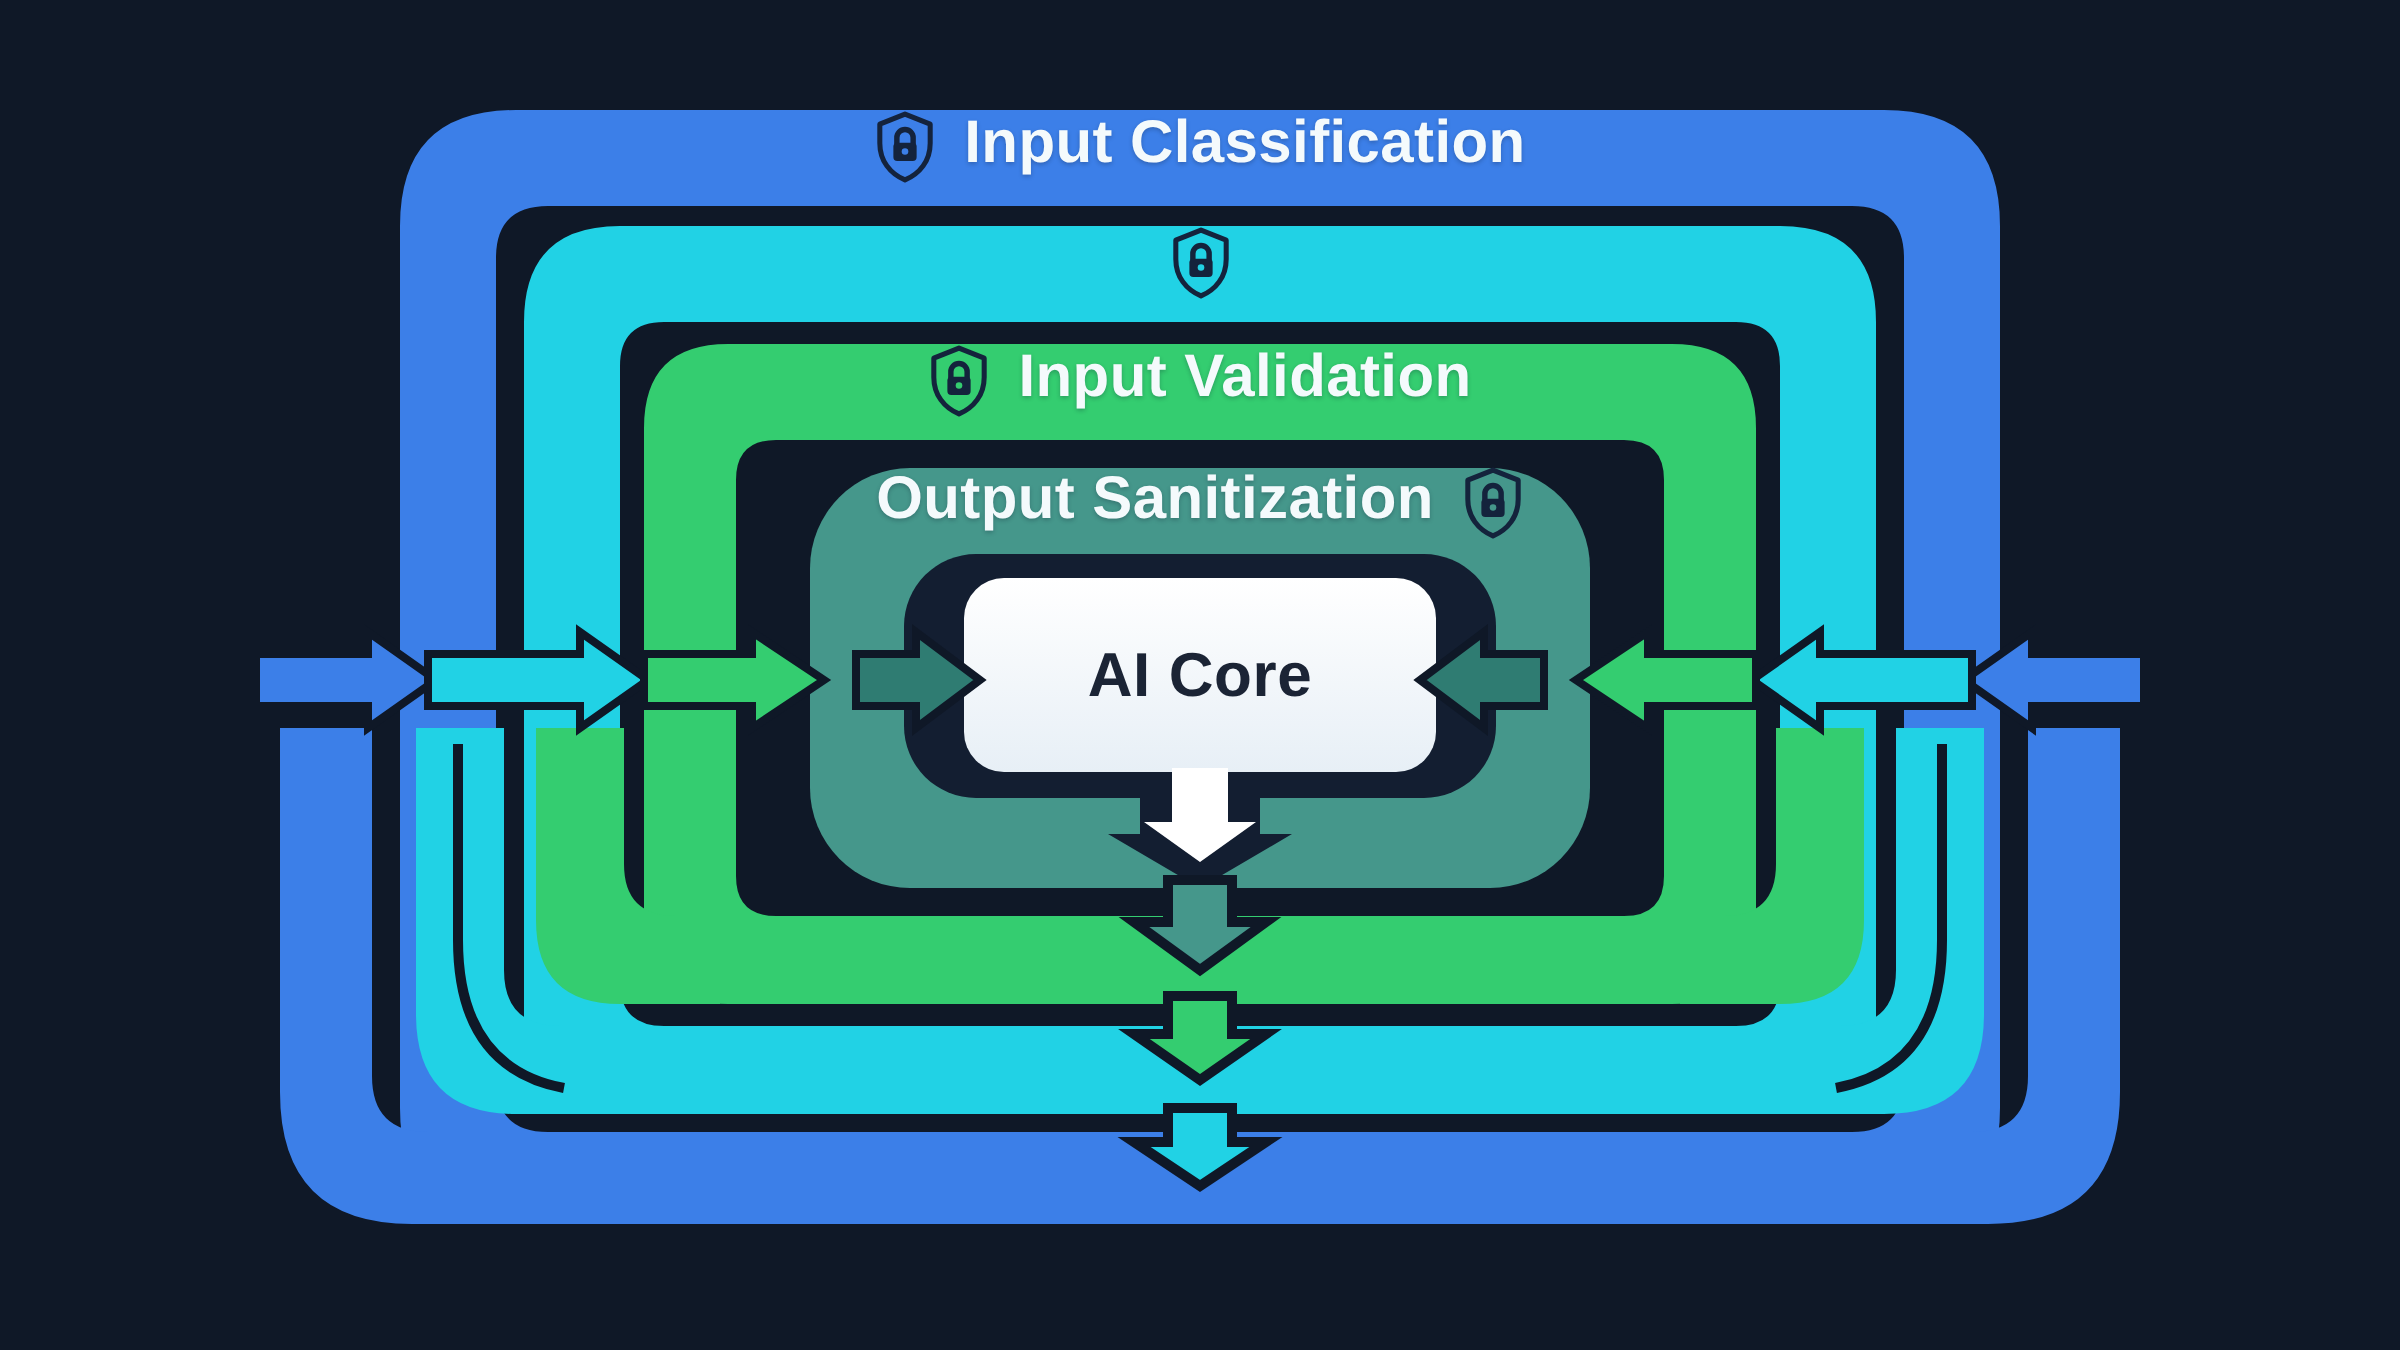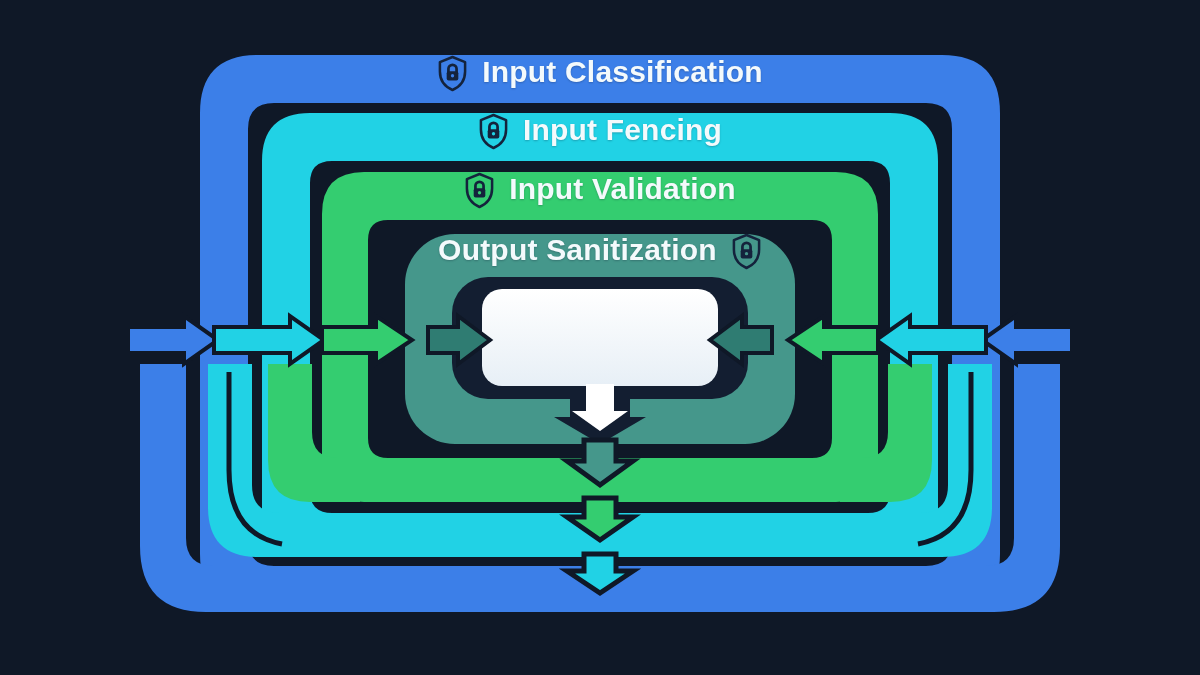--- a/index.html
+++ b/index.html
@@ -113,21 +113,20 @@
     <span>Input Classification</span>
   </div>
 
   <div class="label-row row-cyan" style="top:113px">
     <svg class="shield" viewBox="0 0 32 38" width="31" height="37">
       <path d="M16 2 L29 7.2 V17 C29 26.2 23.6 32.8 16 36 C8.4 32.8 3 26.2 3 17 V7.2 Z" fill="none" stroke="var(--c-shield)" stroke-width="2.6" stroke-linejoin="round"></path>
       <path d="M11.8 17.5 v-3.3 a4.2 4.2 0 0 1 8.4 0 v3.3" fill="none" stroke="var(--c-shield)" stroke-width="2.8"></path>
       <rect x="10" y="16.8" width="12" height="9.4" rx="2" fill="var(--c-shield)"></rect>
       <circle cx="16" cy="21.3" r="1.7" class="keyhole"></circle>
     </svg>
-    <span>Input Fencing</span>
   </div>
 
   <div class="label-row row-green" style="top:172px">
     <svg class="shield" viewBox="0 0 32 38" width="31" height="37">
       <path d="M16 2 L29 7.2 V17 C29 26.2 23.6 32.8 16 36 C8.4 32.8 3 26.2 3 17 V7.2 Z" fill="none" stroke="var(--c-shield)" stroke-width="2.6" stroke-linejoin="round"></path>
       <path d="M11.8 17.5 v-3.3 a4.2 4.2 0 0 1 8.4 0 v3.3" fill="none" stroke="var(--c-shield)" stroke-width="2.8"></path>
       <rect x="10" y="16.8" width="12" height="9.4" rx="2" fill="var(--c-shield)"></rect>
       <circle cx="16" cy="21.3" r="1.7" class="keyhole"></circle>
     </svg>
     <span>Input Validation</span>
@@ -136,14 +135,15 @@
   <div class="label-row row-teal" style="top:233px">
     <span>Output Sanitization</span>
     <svg class="shield" viewBox="0 0 32 38" width="31" height="37">
       <path d="M16 2 L29 7.2 V17 C29 26.2 23.6 32.8 16 36 C8.4 32.8 3 26.2 3 17 V7.2 Z" fill="none" stroke="var(--c-shield)" stroke-width="2.6" stroke-linejoin="round"></path>
       <path d="M11.8 17.5 v-3.3 a4.2 4.2 0 0 1 8.4 0 v3.3" fill="none" stroke="var(--c-shield)" stroke-width="2.8"></path>
       <rect x="10" y="16.8" width="12" height="9.4" rx="2" fill="var(--c-shield)"></rect>
       <circle cx="16" cy="21.3" r="1.7" class="keyhole"></circle>
     </svg>
   </div>
 
+  <div class="core-label">AI Core</div>
 
 </div>
 
 </body></html>

